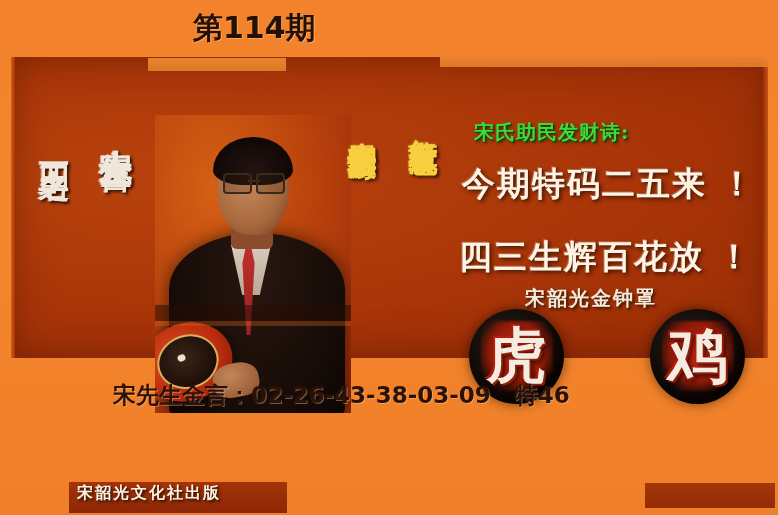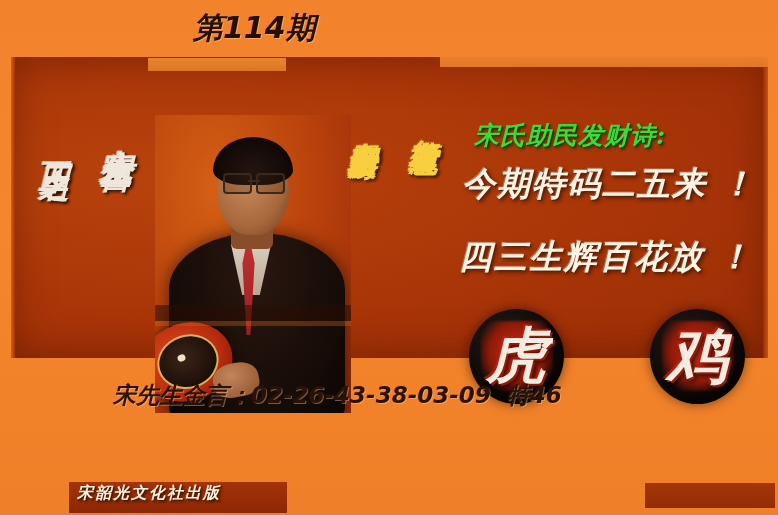--- a/index.html
+++ b/index.html
@@ -4,21 +4,20 @@
 <style>
   html,body{margin:0;padding:0;}
   body{
     width:778px;height:515px;overflow:hidden;
     font-family:"DejaVu Sans","Liberation Sans",sans-serif;
     background:#f4842c;
   }
   #poster{
     position:relative;width:778px;height:515px;
     background:linear-gradient(180deg,#f2832c 0%,#f5862d 45%,#ef7f28 100%);
-    font-style:italic;
   }
 
   
   .issue{
     position:absolute;left:193px;top:8px;
     font-size:30px;font-weight:bold;color:#241007;
     letter-spacing:0px;
     text-shadow:1px 1px 0 rgba(255,210,150,.45);
     white-space:nowrap;
   }
@@ -154,21 +153,21 @@
   }
   .photo .band2{
     position:absolute;left:0;top:206px;width:196px;height:5px;
     background:rgba(210,100,30,.35);
   }
 
   
   .rhead{
     position:absolute;left:463px;top:62px;
     font-family:"DejaVu Serif","Liberation Serif",serif;
-    font-size:25px;font-weight:bold;color:#3ddb3a;white-space:nowrap;
+    font-size:20px;font-weight:bold;color:#3ddb3a;white-space:nowrap;
     letter-spacing:1px;
     text-shadow:1px 1px 0 #123f0c,2px 2px 3px rgba(10,40,5,.75);
   }
   .rline{
     position:absolute;
     font-family:"DejaVu Serif","Liberation Serif",serif;
     font-size:33px;font-weight:bold;color:#fff4e4;white-space:nowrap;
     letter-spacing:2px;
     text-shadow:
       1px 1px 0 #5c2306,
@@ -211,21 +210,21 @@
 
   
   .results{
     position:absolute;left:113px;top:380px;
     font-family:"DejaVu Sans","Liberation Sans",sans-serif;
     font-size:23px;font-weight:bold;color:#2c1206;white-space:nowrap;
     letter-spacing:0px;
     text-shadow:1px 1px 0 rgba(255,210,160,.4);
   }
   .results .nums{letter-spacing:0px;text-align:center;}
-  .results .special{margin-left:16px;}
+  .results .special{margin-left:24px;}
 
   
   .footer-plate{
     position:absolute;left:69px;top:482px;width:218px;height:31px;
     background:linear-gradient(180deg,#a33308,#8e2705);
   }
   .footer-text{
     position:absolute;left:77px;top:483px;
     font-family:"DejaVu Serif","Liberation Serif",serif;
     font-size:16px;font-weight:bold;color:#fdf3e2;white-space:nowrap;
@@ -275,20 +274,21 @@
       <div class="band"></div>
       <div class="band2"></div>
     </div>
 
     <div class="vtext v-gold" id="vc-compass">宋韶光罗盘看波诗：</div>
     <div class="vtext v-gold" id="vc-color">红蓝发财看波色</div>
 
     <div class="rhead">宋氏助民发财诗:</div>
     <div class="rline" id="rline1">今期特码二五来 ！</div>
     <div class="rline" id="rline2">四三生辉百花放 ！</div>
+    <div class="rsub">宋韶光金钟罩</div>
 
     <div class="zodiac" id="zodiac-1">
       <div class="redsmear"></div>
       <div class="glyph">虎</div>
     </div>
     <div class="zodiac" id="zodiac-2">
       <div class="redsmear"></div>
       <div class="glyph">鸡</div>
     </div>
   </div>

